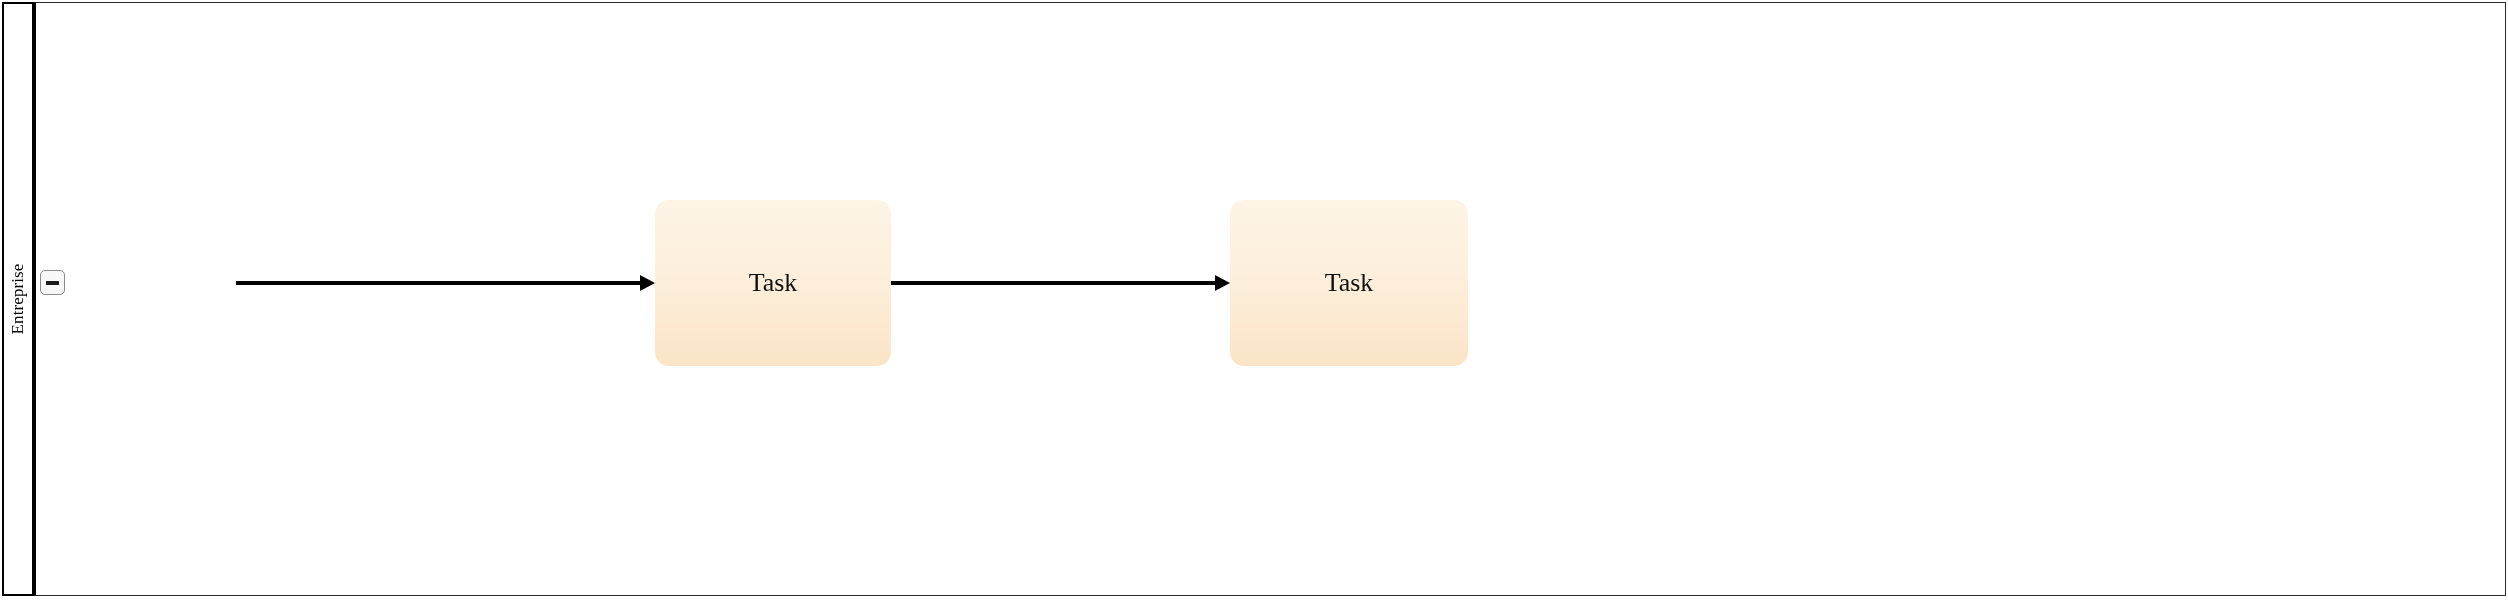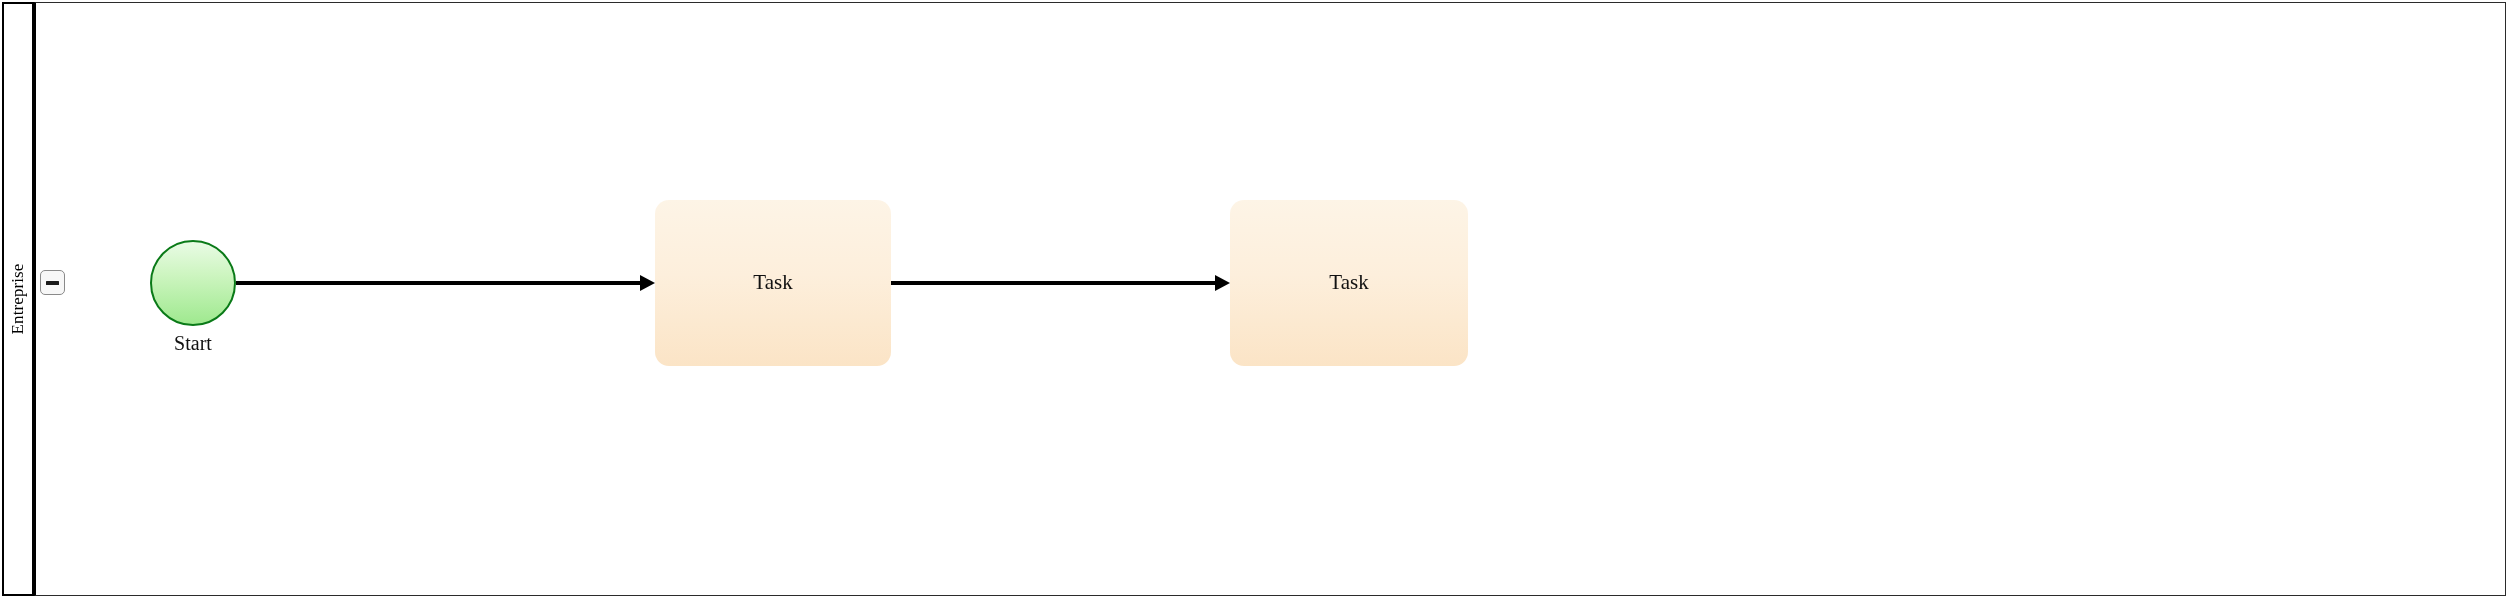--- a/index.html
+++ b/index.html
@@ -126,21 +126,21 @@
     border: 1.8px solid #d3a濃;
     border-color: #d2a472;
     border-radius: 14px;
     background: linear-gradient(to bottom, #fdf4e6 0%, #fdefdc 45%, #fbe4c6 100%);
     display: flex;
     align-items: center;
     justify-content: center;
   }
   .task-label {
     font-family: "Liberation Serif", "DejaVu Serif", serif;
-    font-size: 21px;
+    font-size: 26px;
     color: #111111;
     text-align: center;
     line-height: 1.2;
     padding: 0 8px;
   }
 
   #task-1 { left: 653px; top: 198px; width: 236px; height: 166px; }
   #task-2 { left: 1228px; top: 198px; width: 238px; height: 166px; }
 
   
@@ -193,24 +193,20 @@
     <div class="flow" id="flow-1">
       <span class="flow-line"></span>
       <span class="flow-arrow"></span>
     </div>
 
     <div class="flow" id="flow-2">
       <span class="flow-line"></span>
       <span class="flow-arrow"></span>
     </div>
 
-    <div class="start-event">
-      <div class="start-circle"></div>
-      <div class="start-label">Start</div>
-    </div>
 
     <div class="task" id="task-1">
       <span class="task-label">Task</span>
     </div>
 
     <div class="task" id="task-2">
       <span class="task-label">Task</span>
     </div>
 
   </div>

